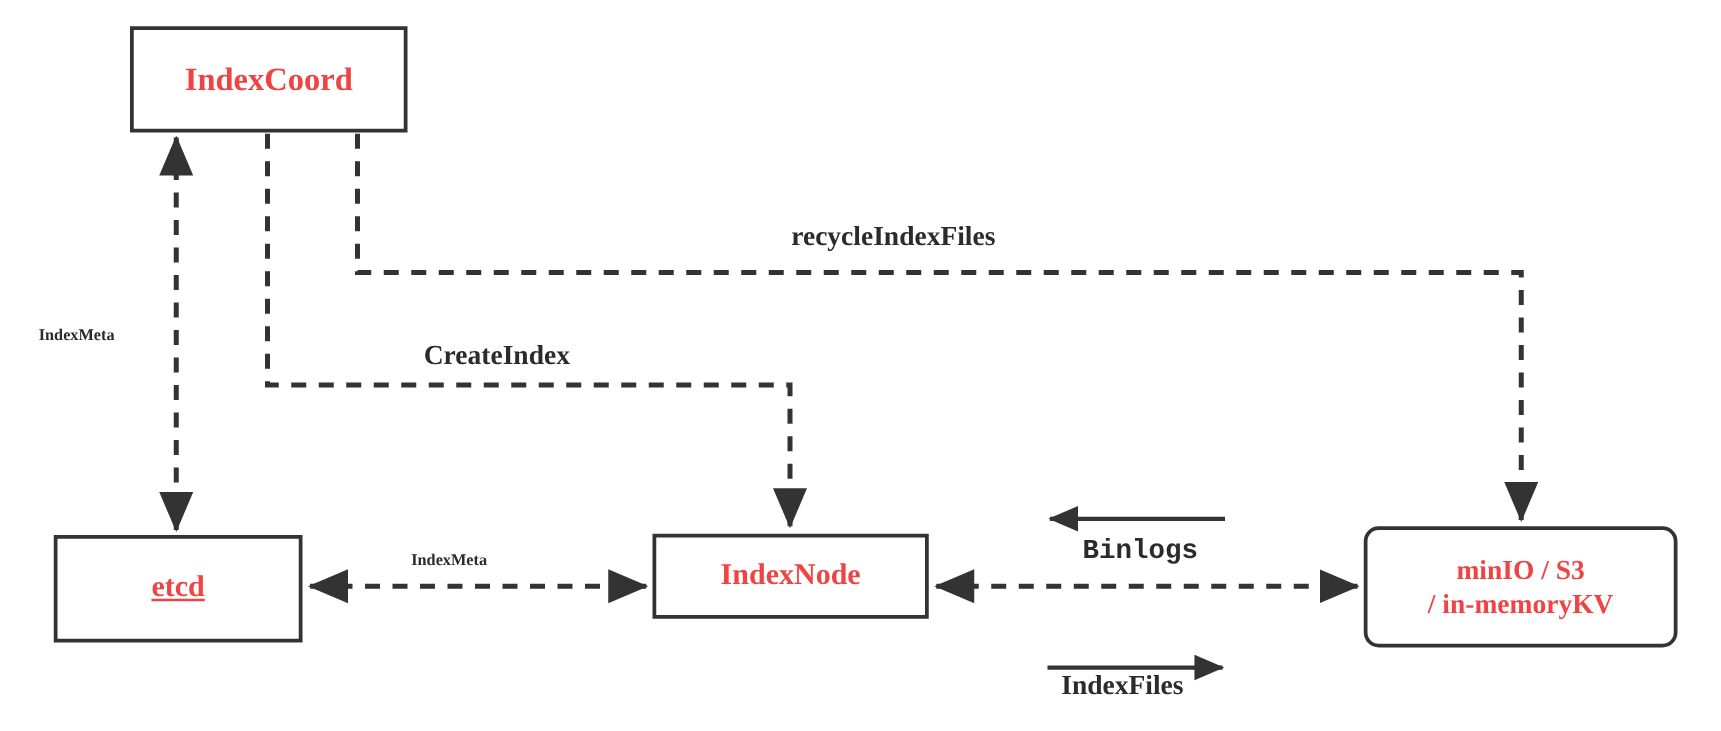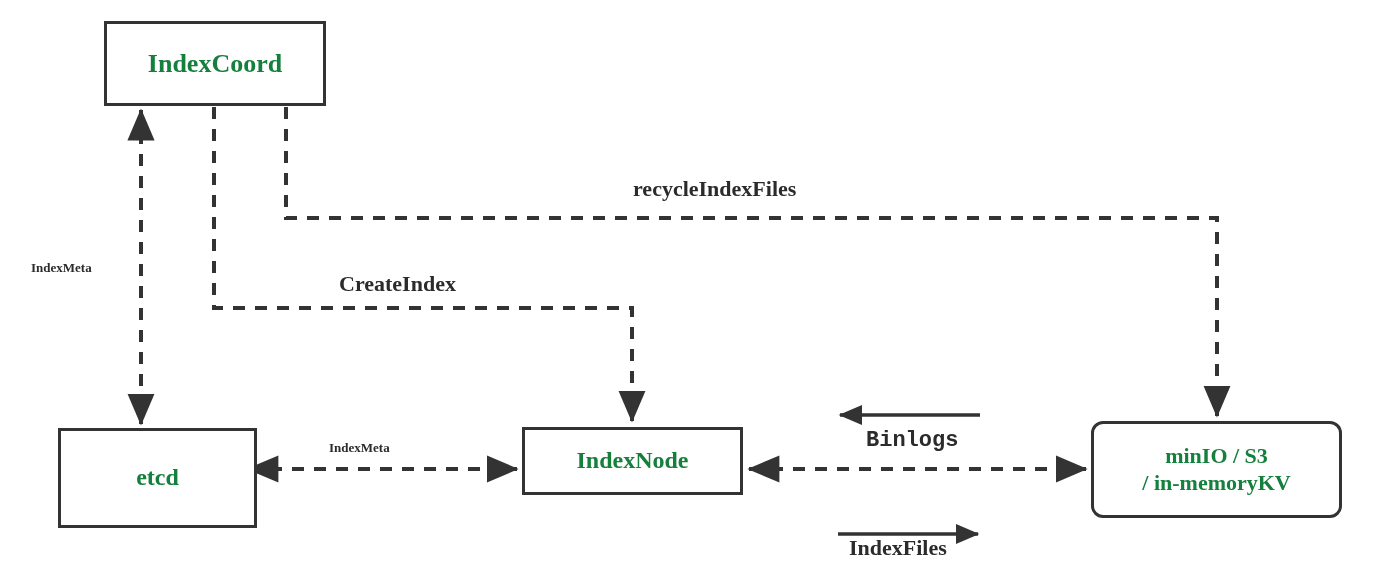--- a/index.html
+++ b/index.html
@@ -26,21 +26,21 @@
   }
   .node-box {
     position: absolute;
     box-sizing: border-box;
     border: 3px solid #333333;
     background: #ffffff;
     display: flex;
     align-items: center;
     justify-content: center;
     font-weight: bold;
-    color: #15803d;
+    color: #ef4444;
     font-family: "Liberation Serif", "DejaVu Serif", serif;
     line-height: 1.22;
     z-index: 3;
   }
   .edge-label {
     position: absolute;
     font-family: "Liberation Serif", "DejaVu Serif", serif;
     font-weight: bold;
     color: #2b2b2b;
     white-space: nowrap;
@@ -87,21 +87,21 @@
 
     <line x1="980" y1="415" x2="840" y2="415" stroke="#333333" stroke-width="3.4" marker-end="url(#arrow-end-solid)"></line>
 
     <line x1="838" y1="534" x2="978" y2="534" stroke="#333333" stroke-width="3.4" marker-end="url(#arrow-end-solid)"></line>
   </svg>
 
   <div class="node-box lbl-indexcoord" style="left:104px; top:21px; width:222px; height:85px;">
     <span>IndexCoord</span>
   </div>
 
-  <div class="node-box lbl-etcd" style="left:58px; top:428px; width:199px; height:100px;">
+  <div class="node-box lbl-etcd" style="left:43px; top:428px; width:199px; height:86px;text-decoration:underline;">
     <span>etcd</span>
   </div>
 
   <div class="node-box lbl-indexnode" style="left:522px; top:427px; width:221px; height:68px;">
     <span>IndexNode</span>
   </div>
 
   <div class="node-box lbl-minio" style="left:1091px; top:421px; width:251px; height:97px; flex-direction:column;border-radius:12px;">
     <span>minIO / S3</span>
     <span>/ in-memoryKV</span>

